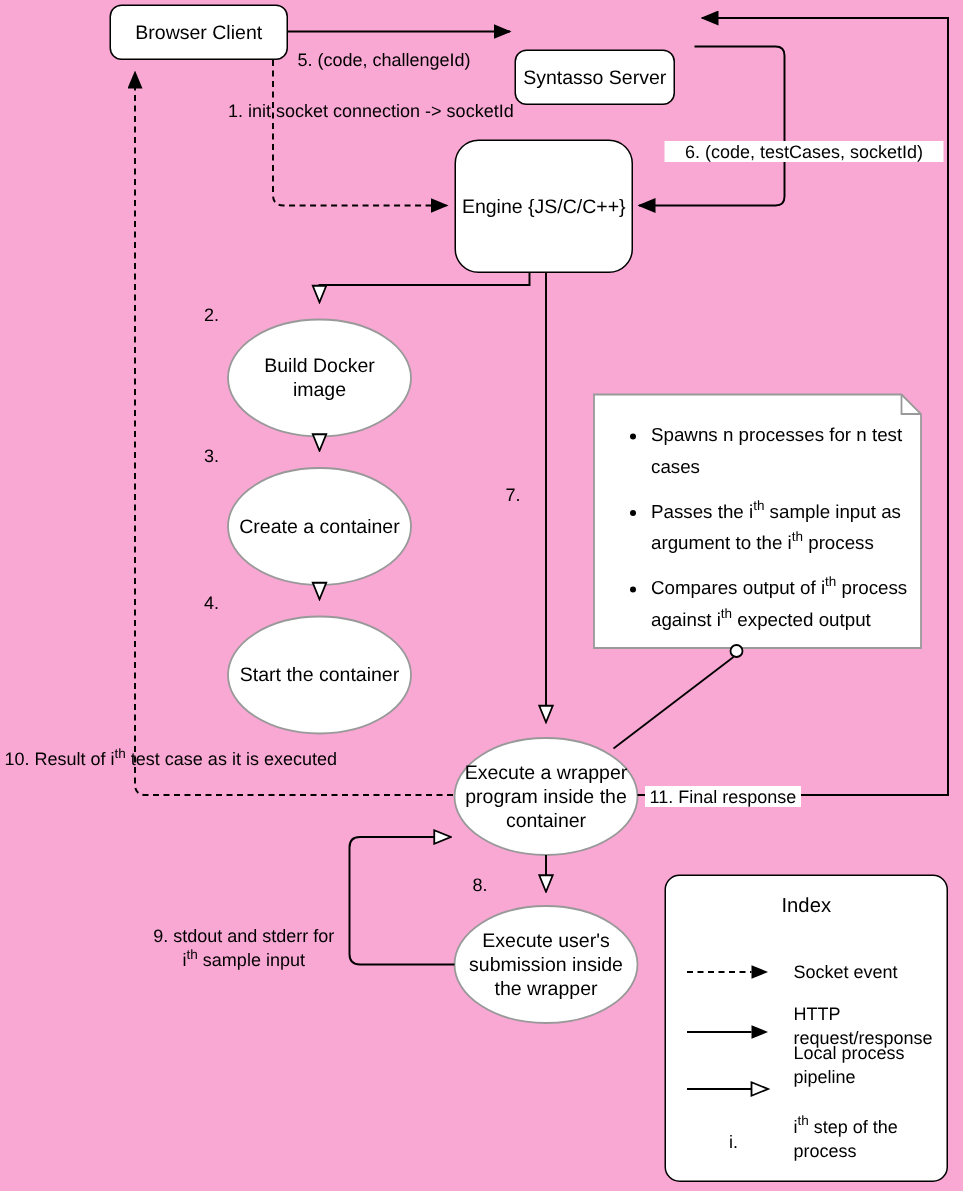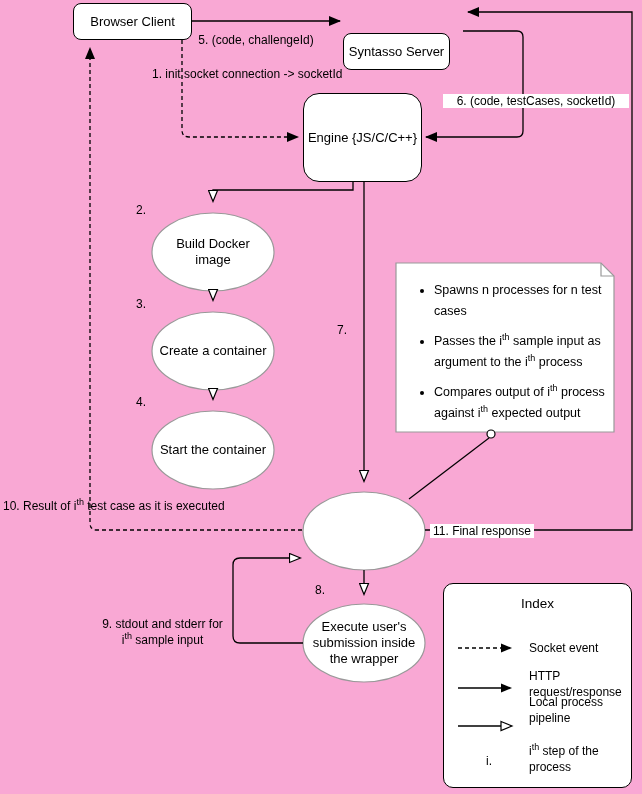--- a/index.html
+++ b/index.html
@@ -104,20 +104,21 @@
     <span>Syntasso Server</span>
   </div>
 
   <div class="node rounded16" style="left:303px;top:93px;width:119px;height:89px;">
     <span>Engine {JS/C/C++}</span>
   </div>
 
   <div class="ellipse-label" style="left:157px;top:232px;width:112px;height:40px;">Build Docker image</div>
   <div class="ellipse-label" style="left:157px;top:331px;width:112px;height:40px;">Create a container</div>
   <div class="ellipse-label" style="left:157px;top:430px;width:112px;height:40px;">Start the container</div>
+  <div class="ellipse-label" style="left:305px;top:503px;width:118px;height:56px;">Execute a wrapper program inside the container</div>
   <div class="ellipse-label" style="left:303px;top:615px;width:122px;height:56px;">Execute user's submission inside the wrapper</div>
 
   <div class="lbl center" style="left:196px;top:6px;width:120px;">5. (code, challengeId)</div>
   <div class="lbl" style="left:152px;top:67px;">1. init socket connection -&gt; socketId</div>
   <div class="lbl center bg" style="left:443px;top:67px;width:180px;">6. (code, testCases, socketId)</div>
   <div class="lbl" style="left:136px;top:203px;">2.</div>
   <div class="lbl" style="left:136px;top:297px;">3.</div>
   <div class="lbl" style="left:136px;top:395px;">4.</div>
   <div class="lbl" style="left:337px;top:323px;">7.</div>
   <div class="lbl" style="left:315px;top:583px;">8.</div>

